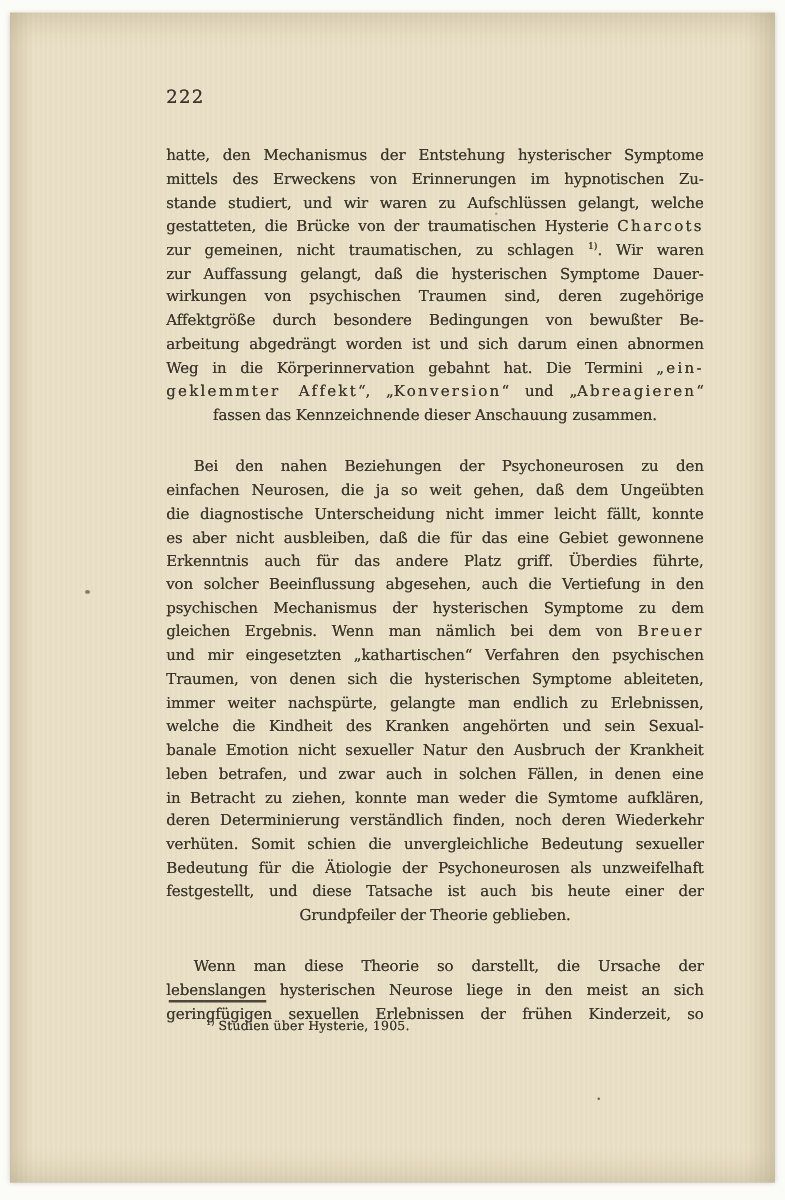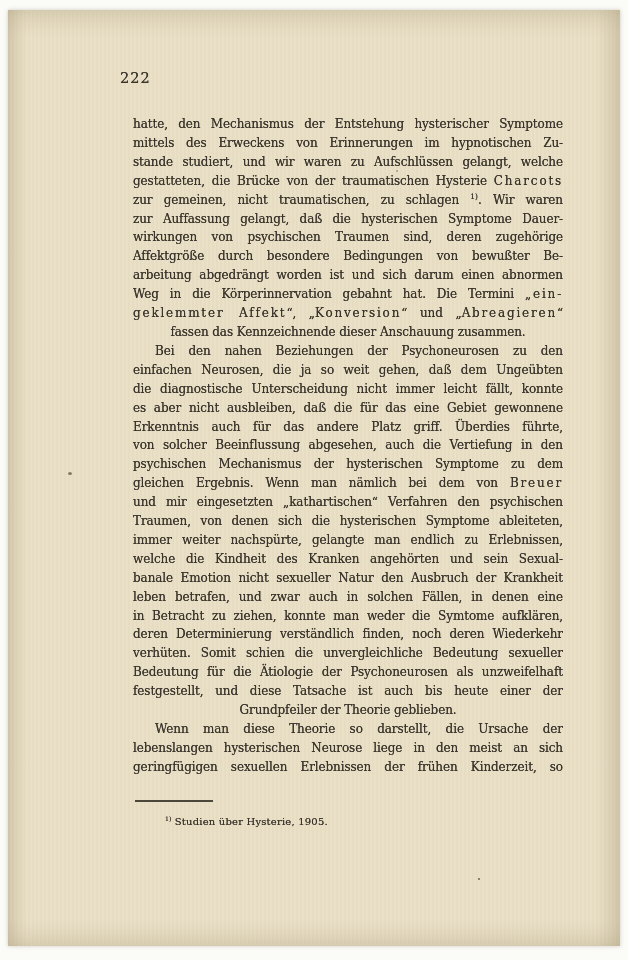--- a/index.html
+++ b/index.html
@@ -25,42 +25,42 @@
     background-color: #e9e0c7;
     background-image:
       linear-gradient(90deg, rgba(168,152,116,0.22), rgba(0,0,0,0) 3%, rgba(0,0,0,0) 96%, rgba(168,152,116,0.26)),
       linear-gradient(0deg, rgba(168,152,116,0.14), rgba(0,0,0,0) 3%, rgba(0,0,0,0) 97%, rgba(168,152,116,0.14)),
       repeating-linear-gradient(90deg, rgba(214,202,172,0.16) 0 2px, rgba(0,0,0,0) 2px 4px);
     box-shadow: 0 0 4px rgba(70,60,40,0.25), inset 0 0 18px rgba(120,104,72,0.18);
     color: #3a342b;
   }
   .page-number {
     position: absolute;
-    left: 112px;
+    left: 125px;
     top: 60px;
     font-size: 14.5px;
     letter-spacing: 1px;
     color: #3a342b;
     text-shadow: 0 0 0.3px rgba(58,52,43,0.9);
   }
   .text-block {
     position: absolute;
     left: 125px;
     top: 105px;
     width: 430px;
     font-size: 12px;
     line-height: 18.9px;
     letter-spacing: -0.1px;
     color: #3a342b;
     text-shadow: 0 0 0.3px rgba(58,52,43,0.85);
   }
   .line { width: 100%; }
   .line.just { text-align: justify; text-align-last: justify; }
   .line.last { text-align: center; }
-  .line.indent { text-indent: 22px; }
+  .line.indent { text-indent: 22px; margin-top: 22px; }
   .seg-sp { letter-spacing: 1.8px; }
   .seg-sup, sup.seg-sup {
     font-size: 0.62em;
     vertical-align: super;
     line-height: 0;
     letter-spacing: 0;
   }
   .footnote-rule {
     position: absolute;
     left: 127px;

